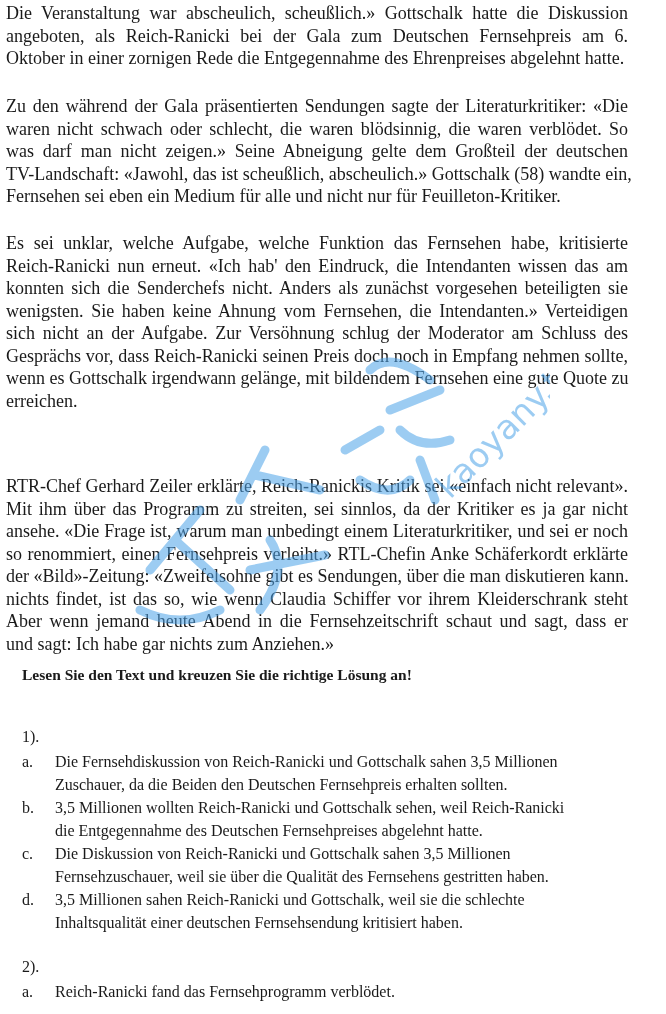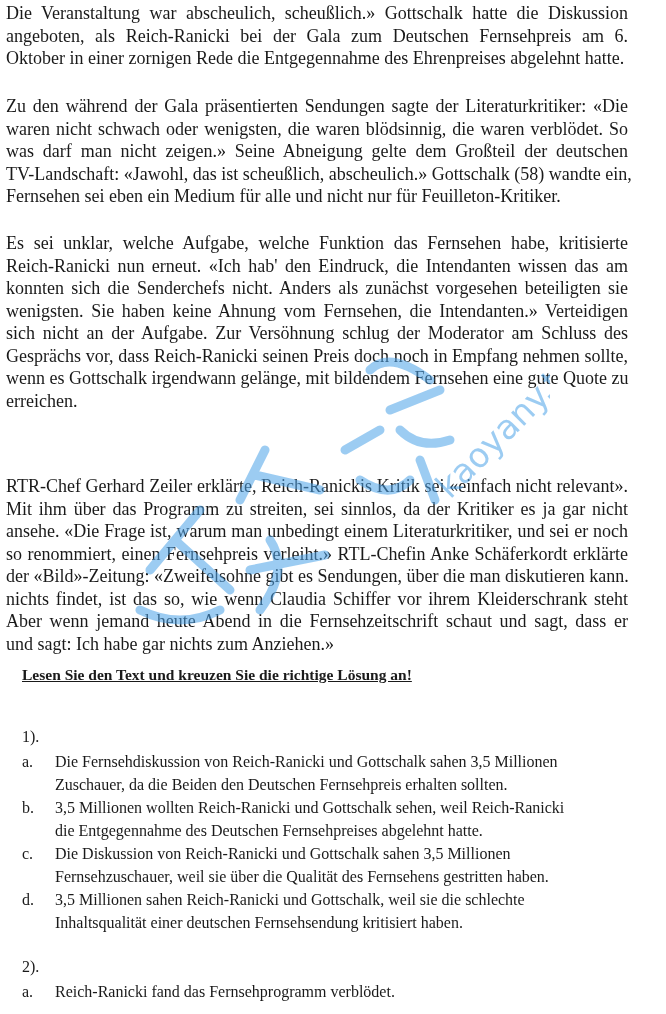--- a/index.html
+++ b/index.html
@@ -40,21 +40,20 @@
     .para .ln.last {
       text-align-last: left;
     }
     .instruction {
       position: absolute;
       left: 22px;
       top: 666px;
       font-size: 15.5px;
       font-weight: bold;
       margin: 0;
-      text-decoration: underline;
     }
     .qnum {
       position: absolute;
       left: 22px;
       font-size: 16px;
       margin: 0;
     }
     .option {
       position: absolute;
       left: 22px;
@@ -90,21 +89,21 @@
 <div class="page">
 
   <div class="para" style="top:2px;">
     <span class="ln">Die Veranstaltung war abscheulich, scheußlich.» Gottschalk hatte die Diskussion</span>
     <span class="ln">angeboten, als Reich-Ranicki bei der Gala zum Deutschen Fernsehpreis am 6.</span>
     <span class="ln last">Oktober in einer zornigen Rede die Entgegennahme des Ehrenpreises abgelehnt hatte.</span>
   </div>
 
   <div class="para" style="top:95px;">
     <span class="ln">Zu den während der Gala präsentierten Sendungen sagte der Literaturkritiker: «Die</span>
-    <span class="ln">waren nicht schwach oder wenigsten, die waren blödsinnig, die waren verblödet. So</span>
+    <span class="ln">waren nicht schwach oder schlecht, die waren blödsinnig, die waren verblödet. So</span>
     <span class="ln">was darf man nicht zeigen.» Seine Abneigung gelte dem Großteil der deutschen</span>
     <span class="ln">TV-Landschaft: «Jawohl, das ist scheußlich, abscheulich.» Gottschalk (58) wandte ein,</span>
     <span class="ln last">Fernsehen sei eben ein Medium für alle und nicht nur für Feuilleton-Kritiker.</span>
   </div>
 
   <div class="para" style="top:232px;">
     <span class="ln">Es sei unklar, welche Aufgabe, welche Funktion das Fernsehen habe, kritisierte</span>
     <span class="ln">Reich-Ranicki nun erneut. «Ich hab' den Eindruck, die Intendanten wissen das am</span>
     <span class="ln">konnten sich die Senderchefs nicht. Anders als zunächst vorgesehen beteiligten sie</span>
     <span class="ln">wenigsten. Sie haben keine Ahnung vom Fernsehen, die Intendanten.» Verteidigen</span>

